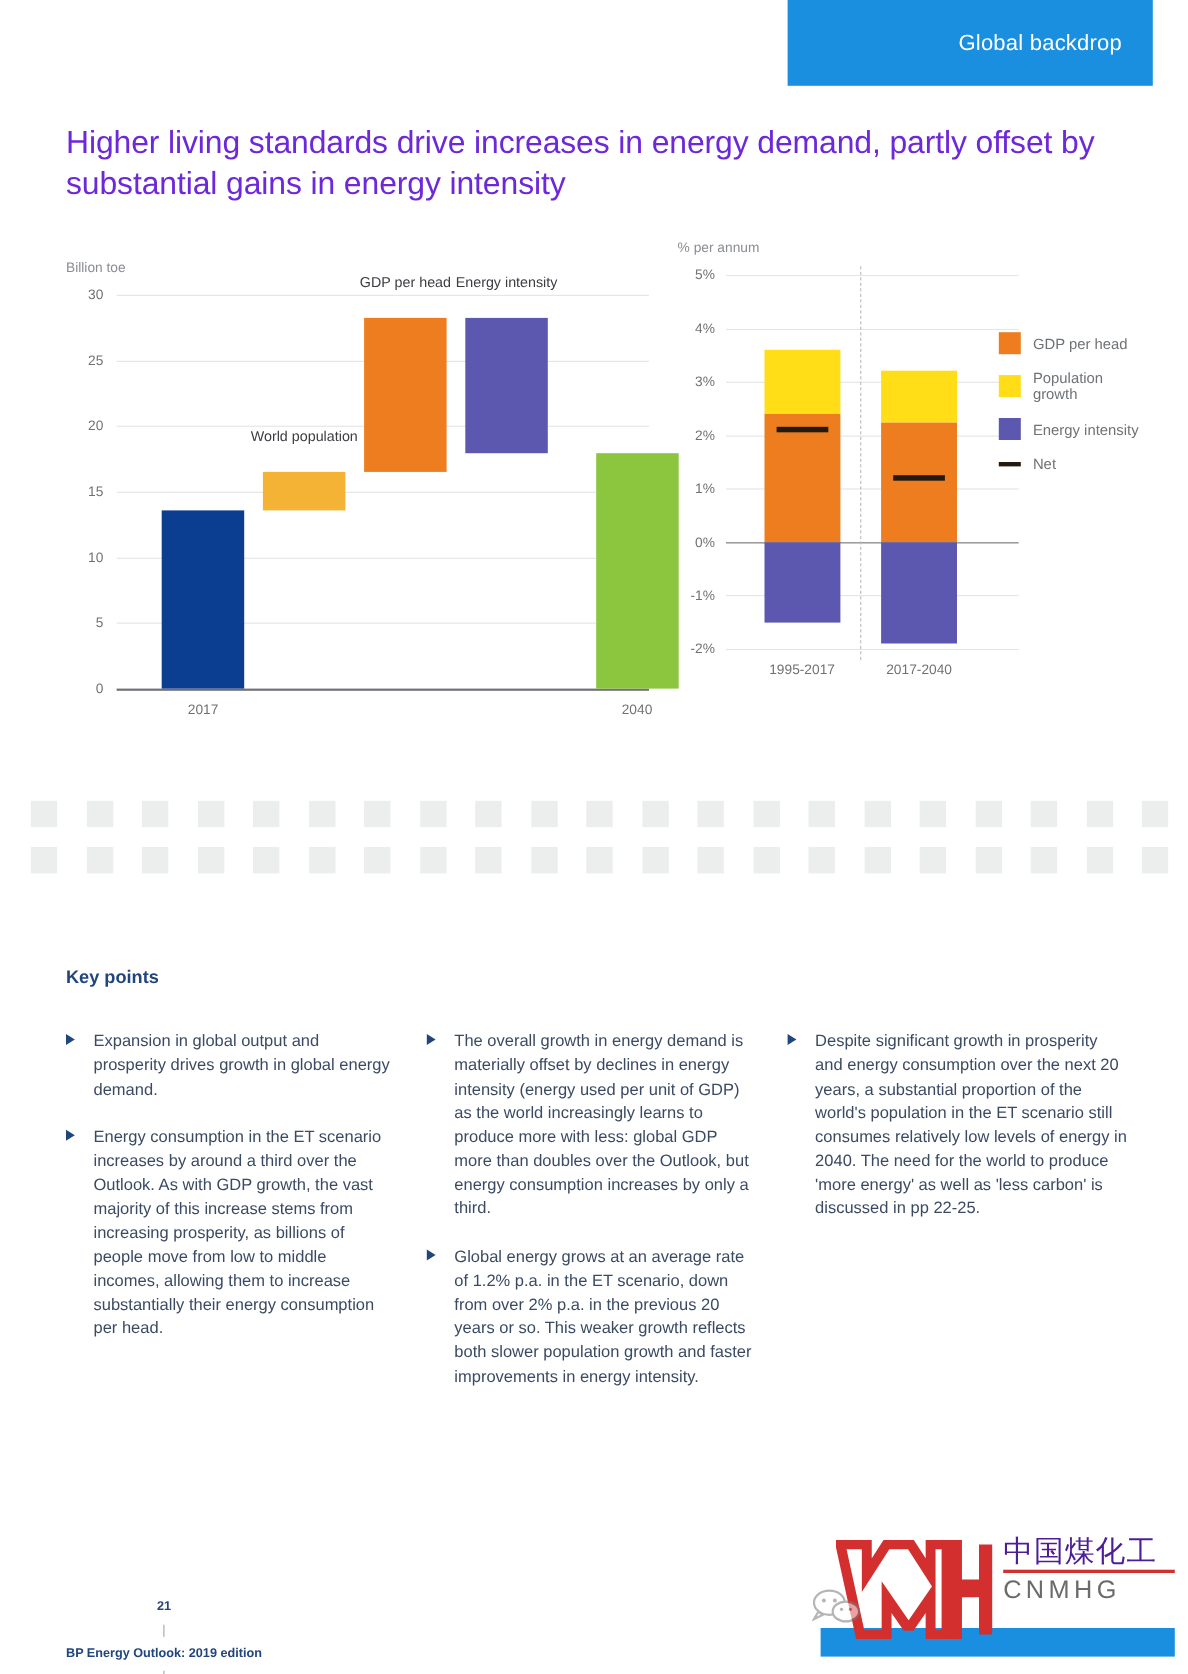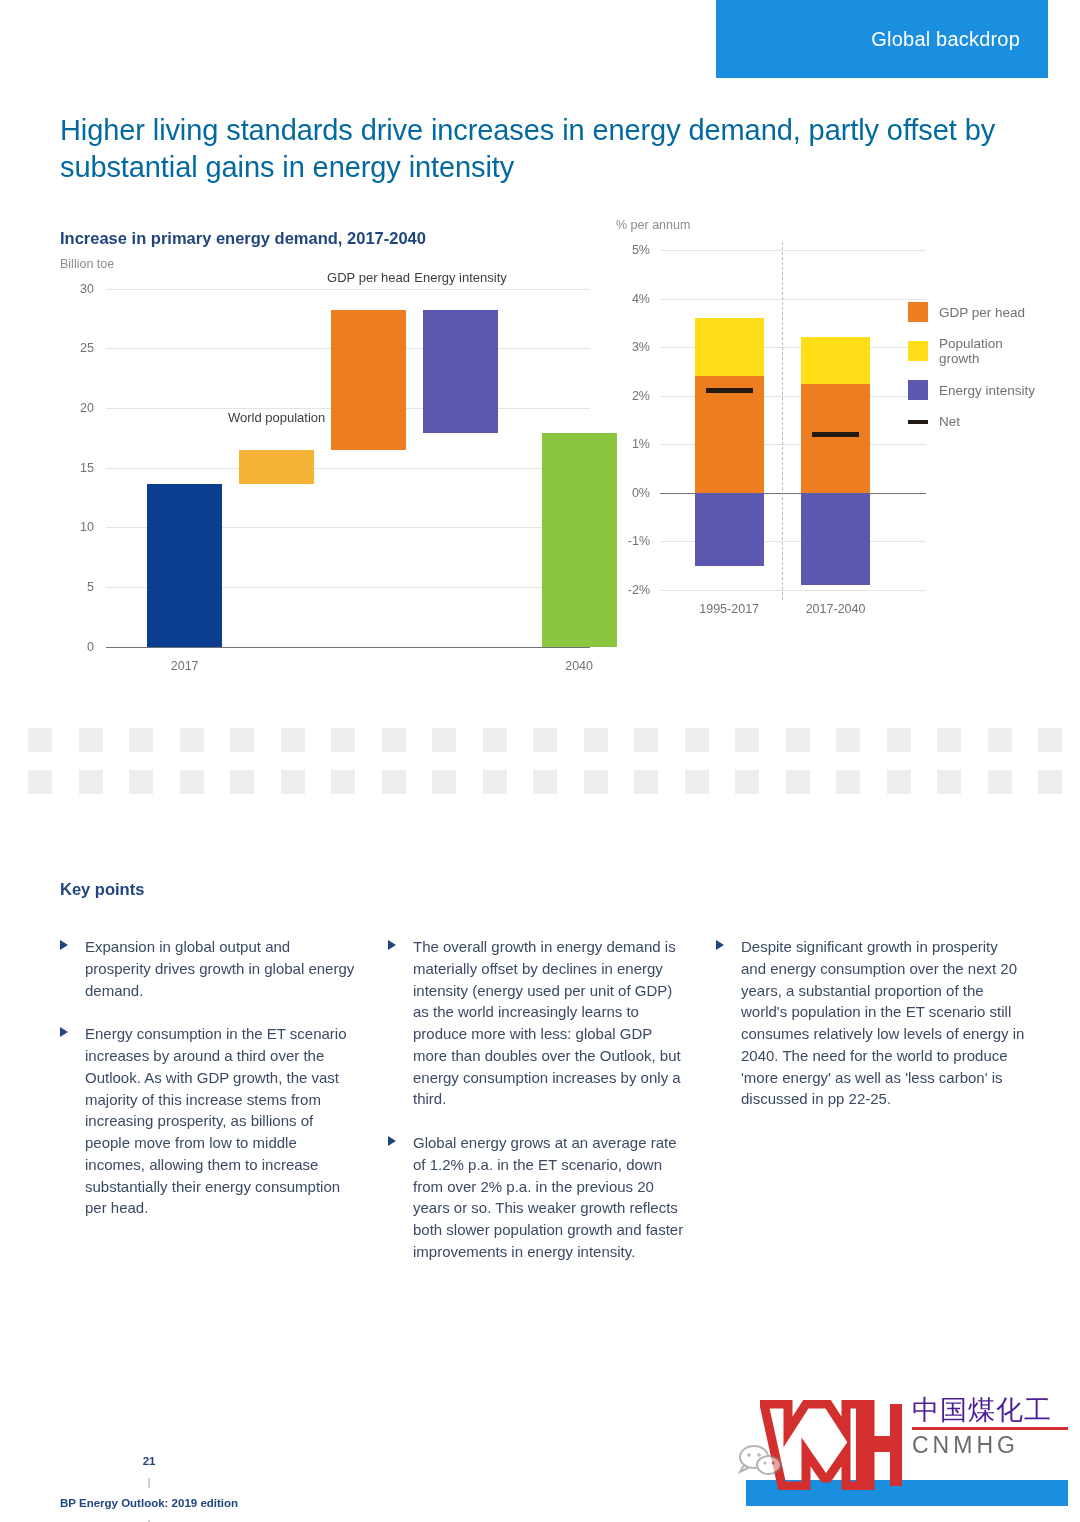--- a/index.html
+++ b/index.html
@@ -20,21 +20,21 @@
     display:flex;align-items:center;justify-content:flex-end;
     box-sizing:border-box;padding-right:28px;
   }
   .header-tab .label{
     color:#ffffff;font-size:20px;font-weight:400;letter-spacing:.2px;
   }
 
   
   .page-title{
     position:absolute;left:60px;top:112px;width:940px;
-    font-size:29px;line-height:1.28;font-weight:400;color:#0369a1;
+    font-size:29px;line-height:1.28;font-weight:400;color:#6d28d9;
     letter-spacing:-.1px;
   }
 
   
   .chart-block{position:absolute;}
   .chart-title{
     font-size:16.5px;font-weight:700;color:#21467e;line-height:1.25;
   }
   .chart-unit{
     font-size:12.5px;color:#8a8d92;font-weight:400;margin-top:8px;
@@ -127,21 +127,20 @@
 
 <div class="page">
 
   <div class="header-tab">
     <span class="label">Global backdrop</span>
   </div>
 
   <div class="page-title">Higher living standards drive increases in energy demand, partly offset by substantial gains in energy intensity</div>
 
   <div class="chart-block" id="chart-left">
-    <div class="chart-title">Increase in primary energy demand, 2017-2040</div>
     <div class="chart-unit">Billion toe</div>
     <div class="plot" id="plot-left" style="margin-top: 18px; height: 400px; padding-left: 46px;">
         <div style="position: relative; width: 484px; height: 358px;">
           <div class="gridline" style="top: 358px; width: 484px; background: rgb(111, 114, 117); height: 1.6px;"></div>
           <div class="ytick" style="top: 358px; left: -44px; width: 32px;">0</div>
           <div class="gridline" style="top: 298.333px; width: 484px;"></div>
           <div class="ytick" style="top: 298.333px; left: -44px; width: 32px;">5</div>
           <div class="gridline" style="top: 238.667px; width: 484px;"></div>
           <div class="ytick" style="top: 238.667px; left: -44px; width: 32px;">10</div>
           <div class="gridline" style="top: 179px; width: 484px;"></div>

